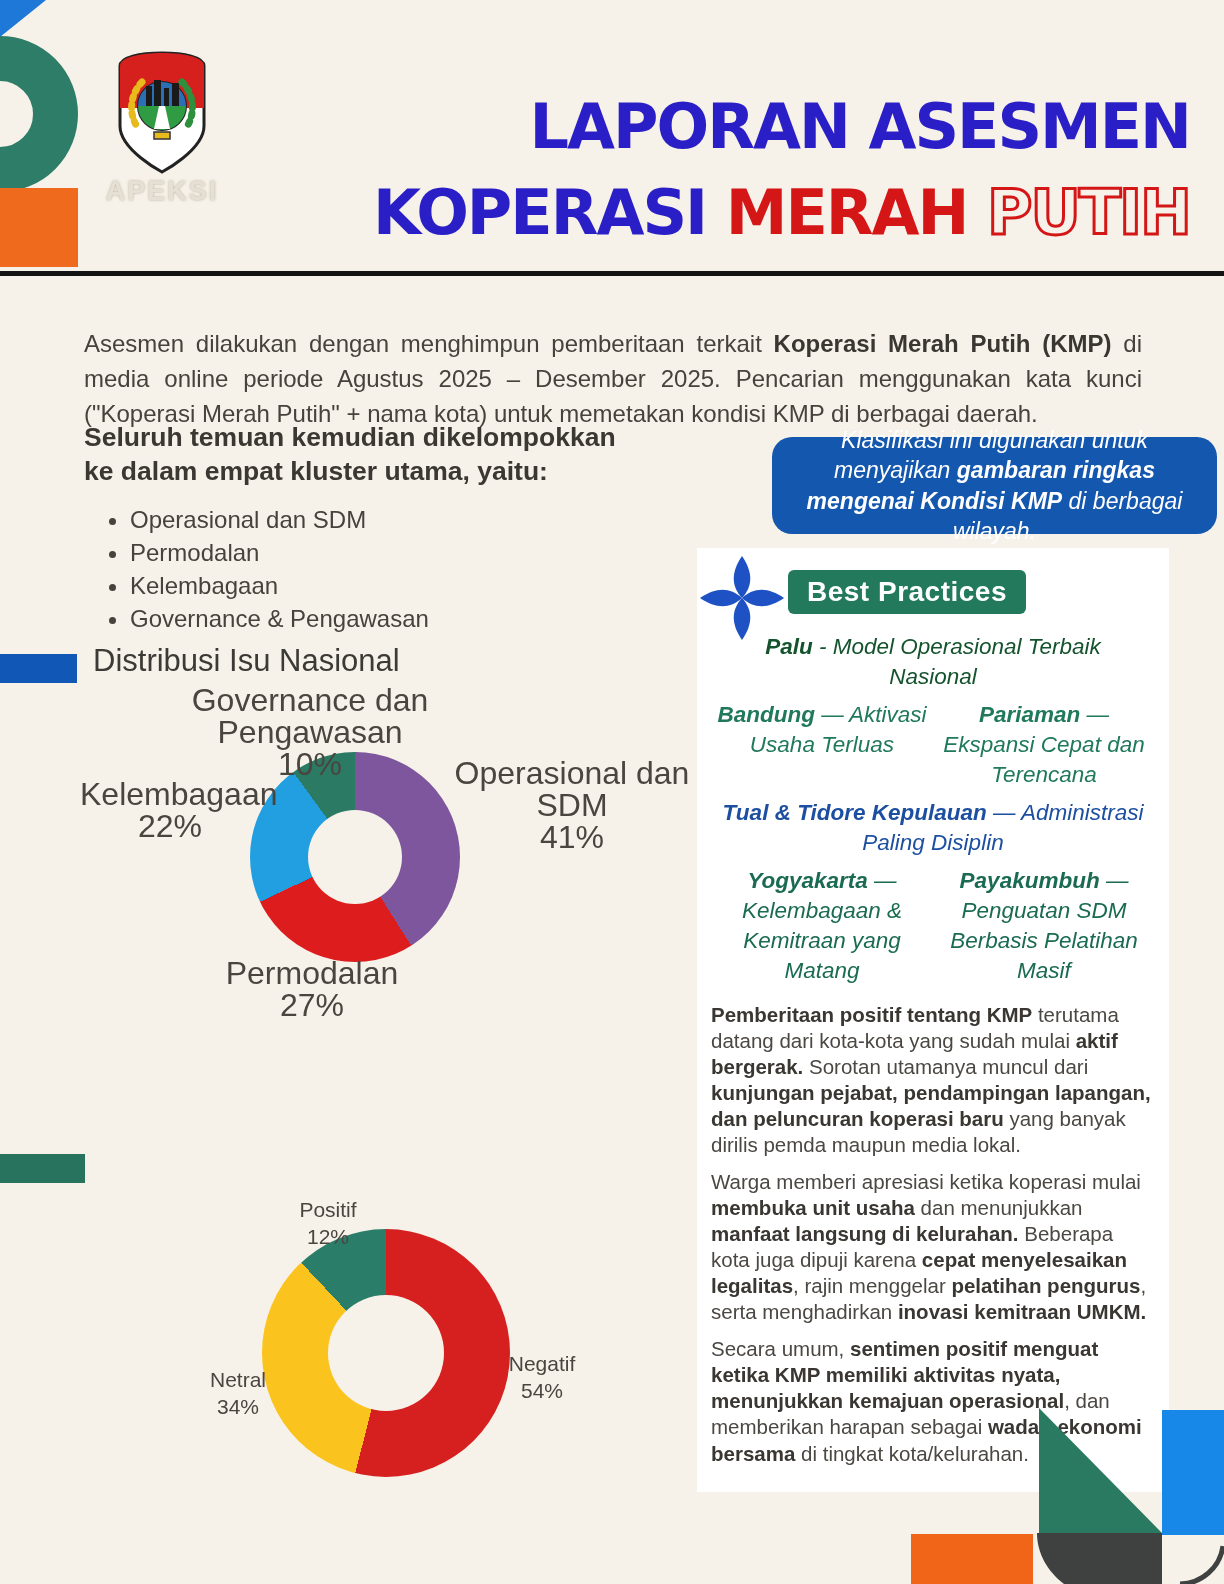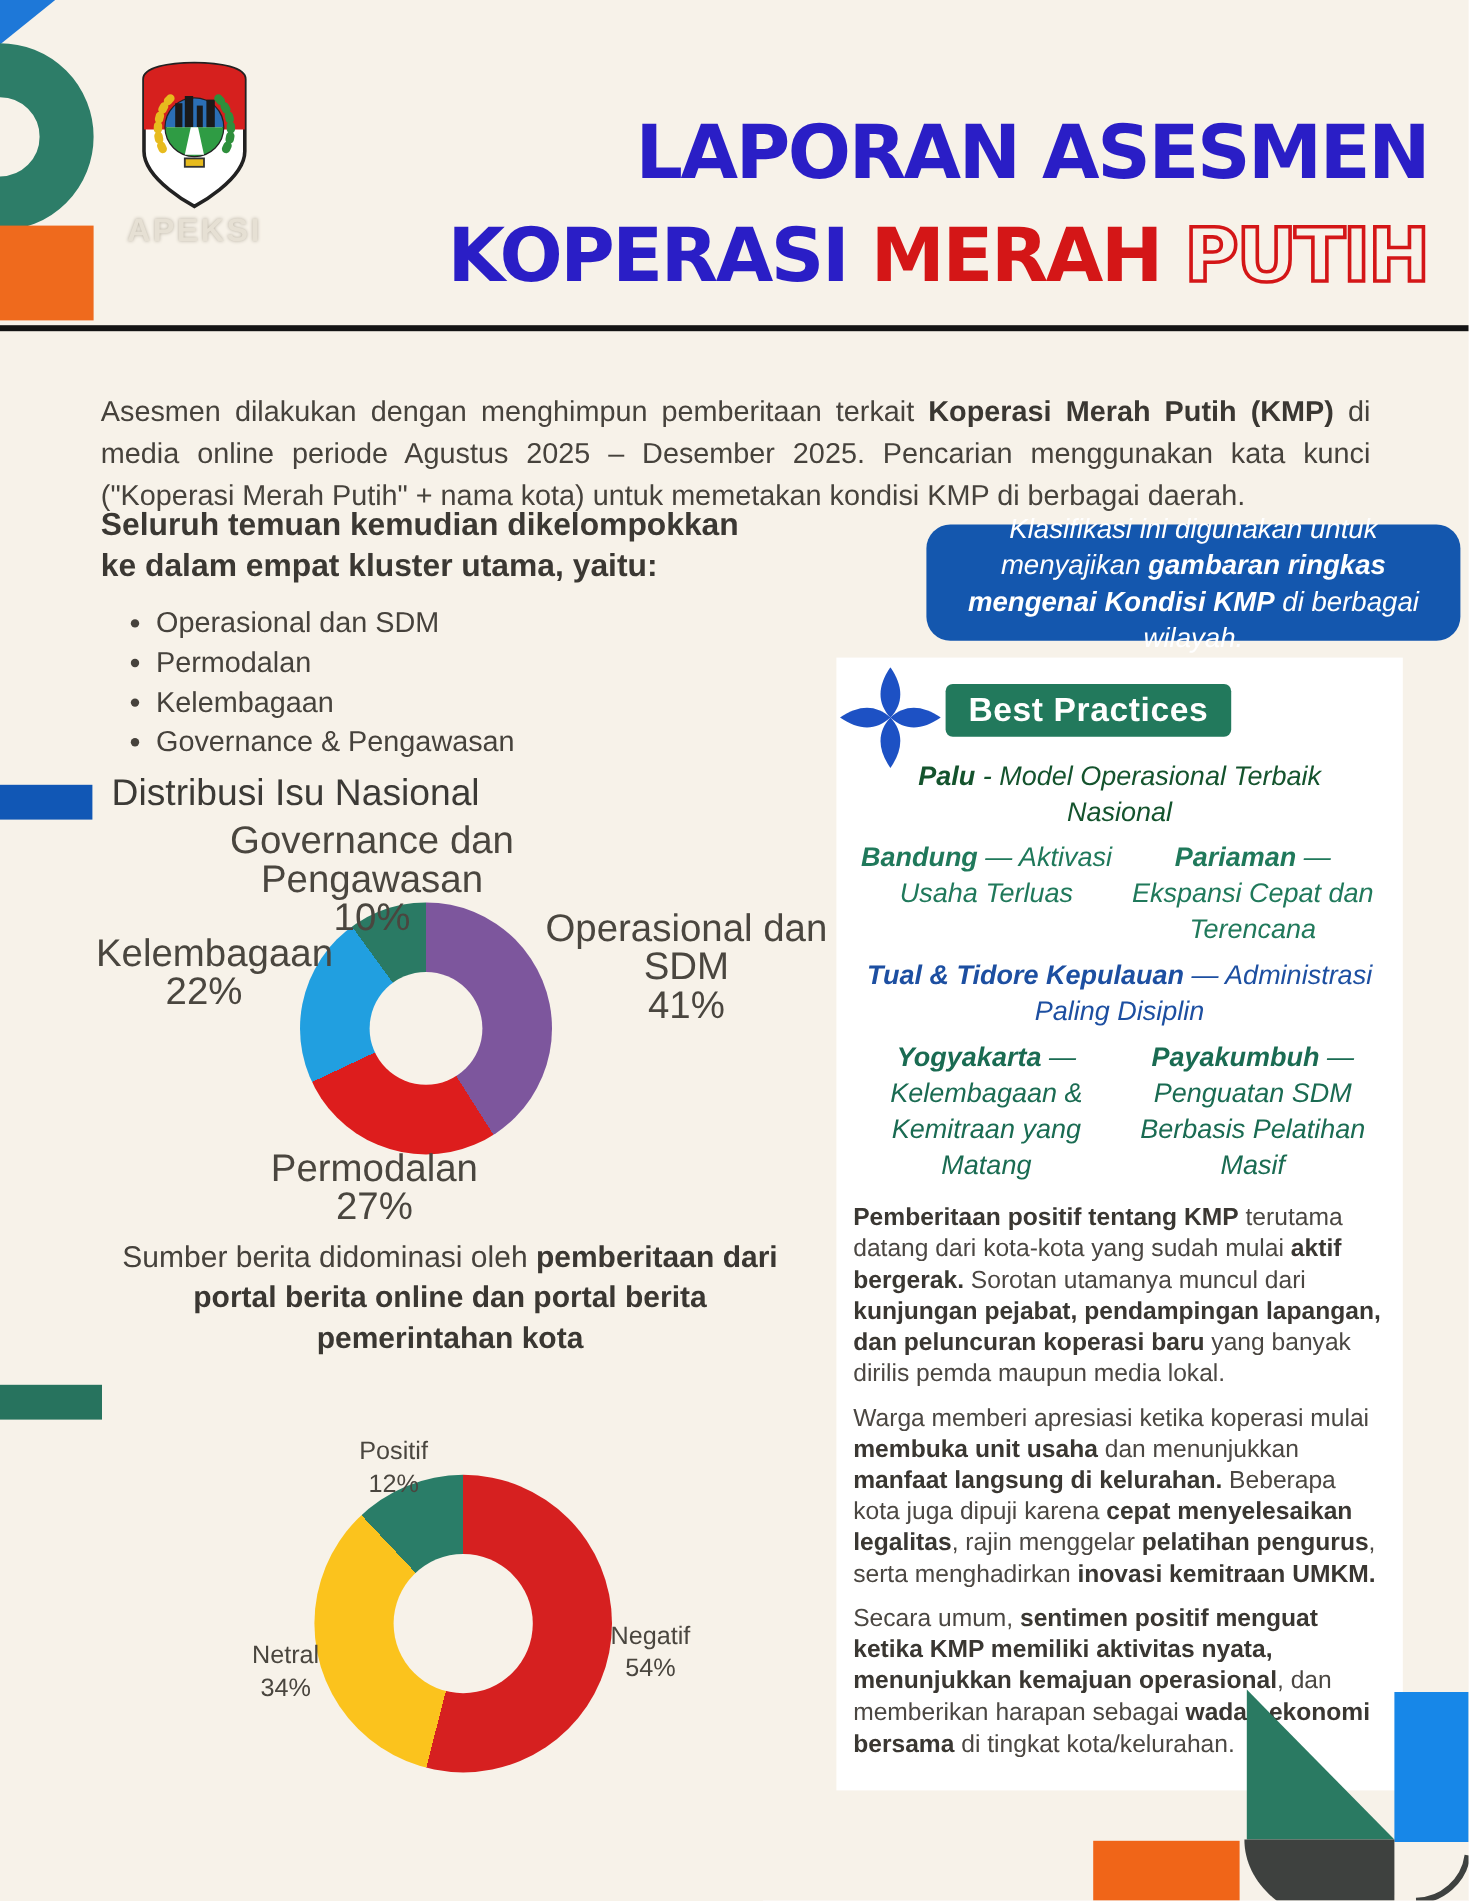--- a/index.html
+++ b/index.html
@@ -159,21 +159,20 @@
   </div>
   <div class="chart-label cl1 lbl-kel">
     <div>Kelembagaan</div>
     <div>22%</div>
   </div>
   <div class="chart-label cl1 lbl-per">
     <div>Permodalan</div>
     <div>27%</div>
   </div>
 
-  <p class="source-note"><span>Sumber berita didominasi oleh </span><b>pemberitaan dari portal berita online dan portal berita pemerintahan kota</b></p>
 
   <div class="sec-bar bar2"></div>
 
   <div class="donut donut2" style="background: conic-gradient(rgb(214, 32, 32) 0deg, rgb(214, 32, 32) 194.4deg, rgb(251, 195, 29) 194.4deg, rgb(251, 195, 29) 316.8deg, rgb(42, 125, 104) 316.8deg, rgb(42, 125, 104) 360deg);">
     <div class="hole"></div>
   </div>
   <div class="chart-label cl2 lbl-pos">
     <div>Positif</div>
     <div>12%</div>
   </div>

